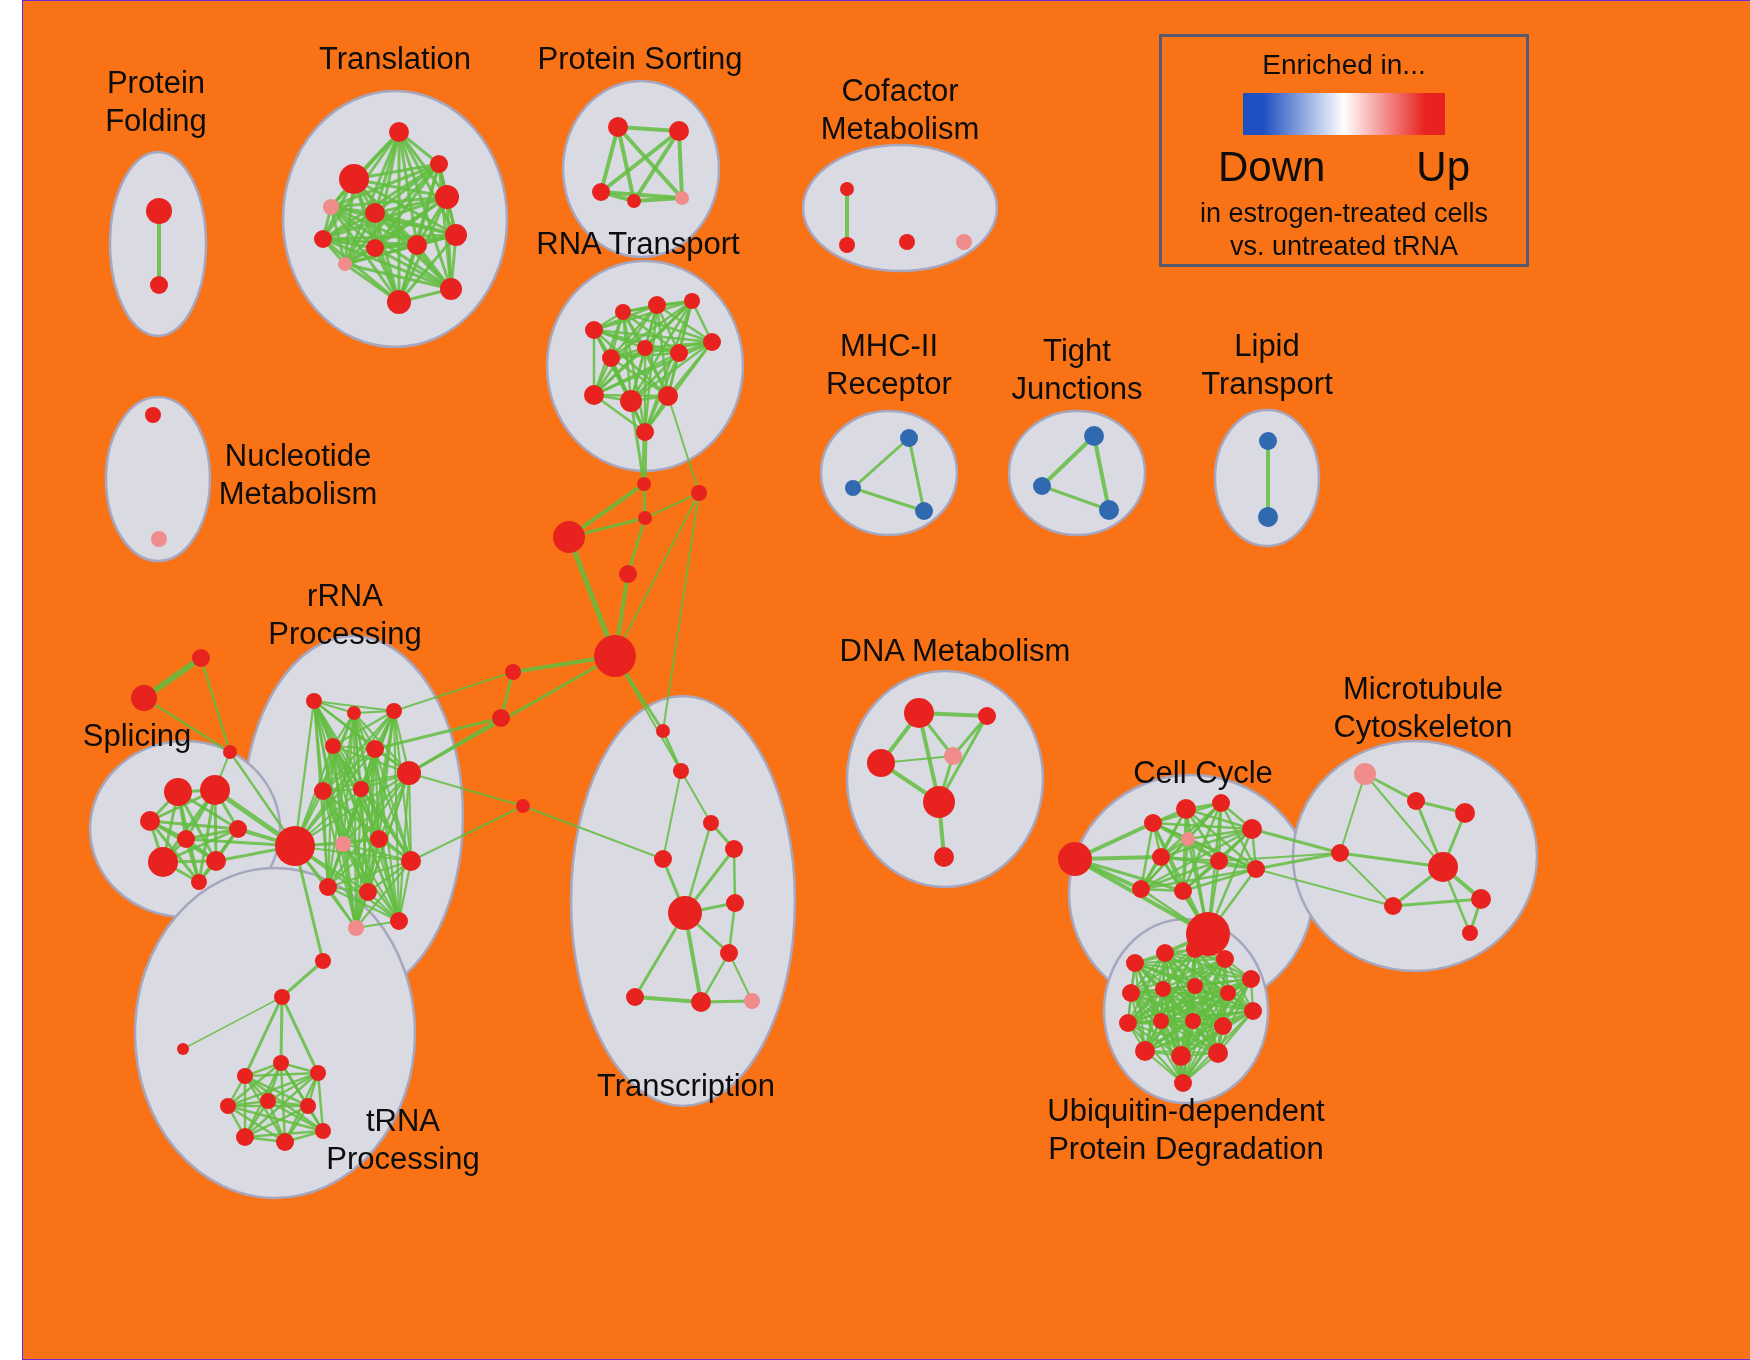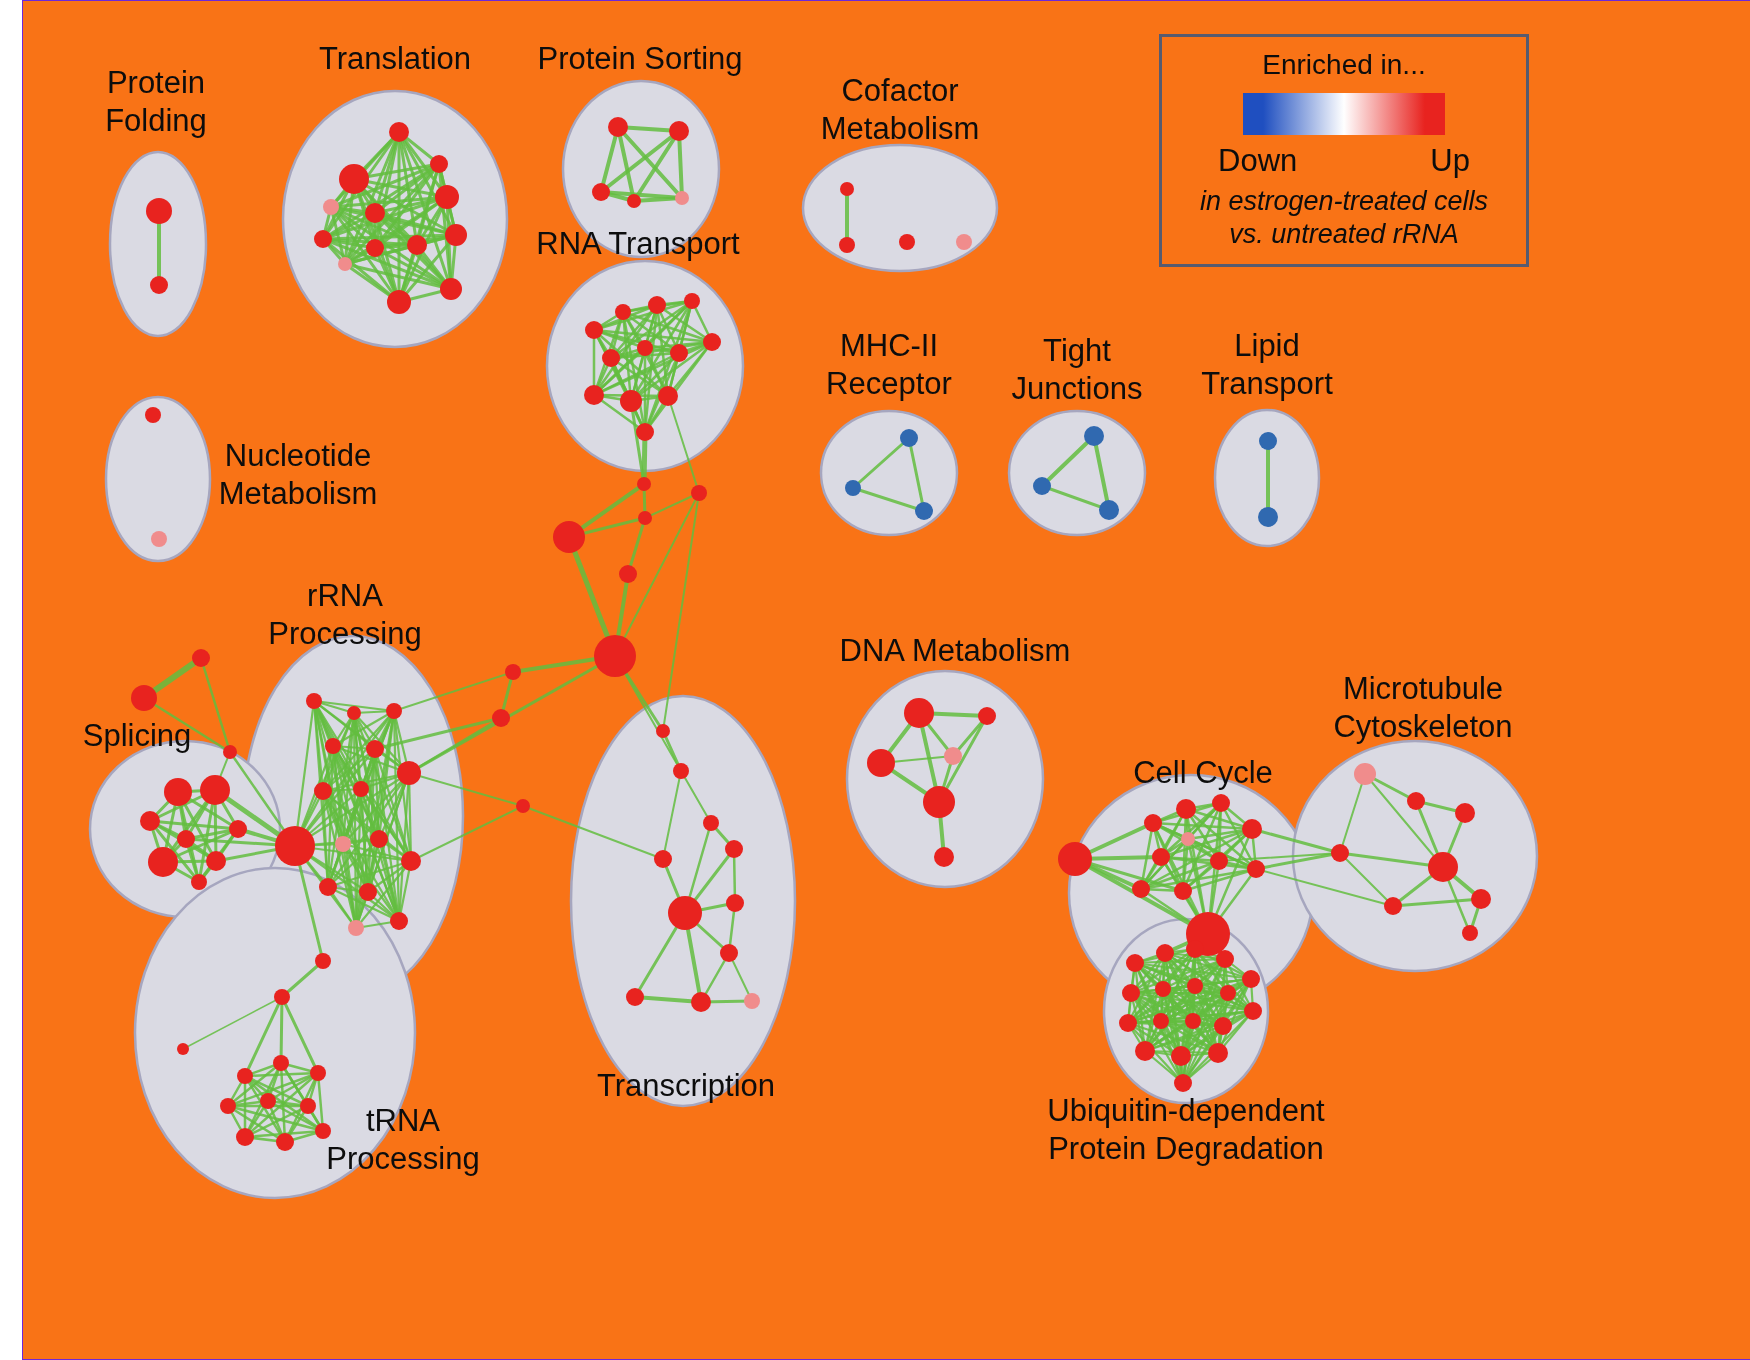--- a/index.html
+++ b/index.html
@@ -15,22 +15,22 @@
   }
   .figure svg{position:absolute;left:0;top:0;}
   svg text{font-family:"Liberation Sans",sans-serif;fill:#0d0d0d;}
   .legend{
     position:absolute;left:1136px;top:33px;width:370px;height:233px;
     box-sizing:border-box;border:3px solid #565b70;
     text-align:center;color:#0d0d0d;
   }
   .legend-title{font-size:28px;margin-top:12px;}
   .legend-bar{width:202px;height:42px;margin:12px auto 8px auto;}
-  .legend-row{display:flex;justify-content:space-between;width:252px;margin:0 auto;font-size:31px;text-align:right;}
-  .legend-sub{font-size:27px;line-height:33px;font-style:italic;}
+  .legend-row{display:flex;justify-content:space-between;width:252px;margin:0 auto;font-size:42px;text-align:right;}
+  .legend-sub{font-size:27px;line-height:33px;}
   .legend-sub.first{margin-top:6px;}
 </style>
 </head>
 <body>
 
 <div class="figure">
   <svg width="1750" height="1360" viewBox="0 0 1750 1360">
       <ellipse cx="135" cy="243" rx="48" ry="92" fill="#dadae3" stroke="#a6a6bf" stroke-width="2.5"></ellipse>
       <ellipse cx="372" cy="218" rx="112" ry="128" fill="#dadae3" stroke="#a6a6bf" stroke-width="2.5"></ellipse>
       <ellipse cx="618" cy="168" rx="78" ry="88" fill="#dadae3" stroke="#a6a6bf" stroke-width="2.5"></ellipse>
@@ -876,15 +876,15 @@
     </svg>
 
   <div class="legend">
     <div class="legend-title">Enriched in...</div>
     <div class="legend-bar" style="background: linear-gradient(90deg, rgb(31, 79, 192) 0%, rgb(31, 79, 192) 10%, rgb(255, 255, 255) 50%, rgb(232, 35, 31) 90%, rgb(232, 35, 31) 100%);"></div>
     <div class="legend-row">
       <span>Down</span>
       <span>Up</span>
     </div>
     <div class="legend-sub first">in estrogen-treated cells</div>
-    <div class="legend-sub">vs. untreated rRNA</div>
+    <div class="legend-sub">vs. untreated tRNA</div>
   </div>
 </div>
 
 </body></html>

